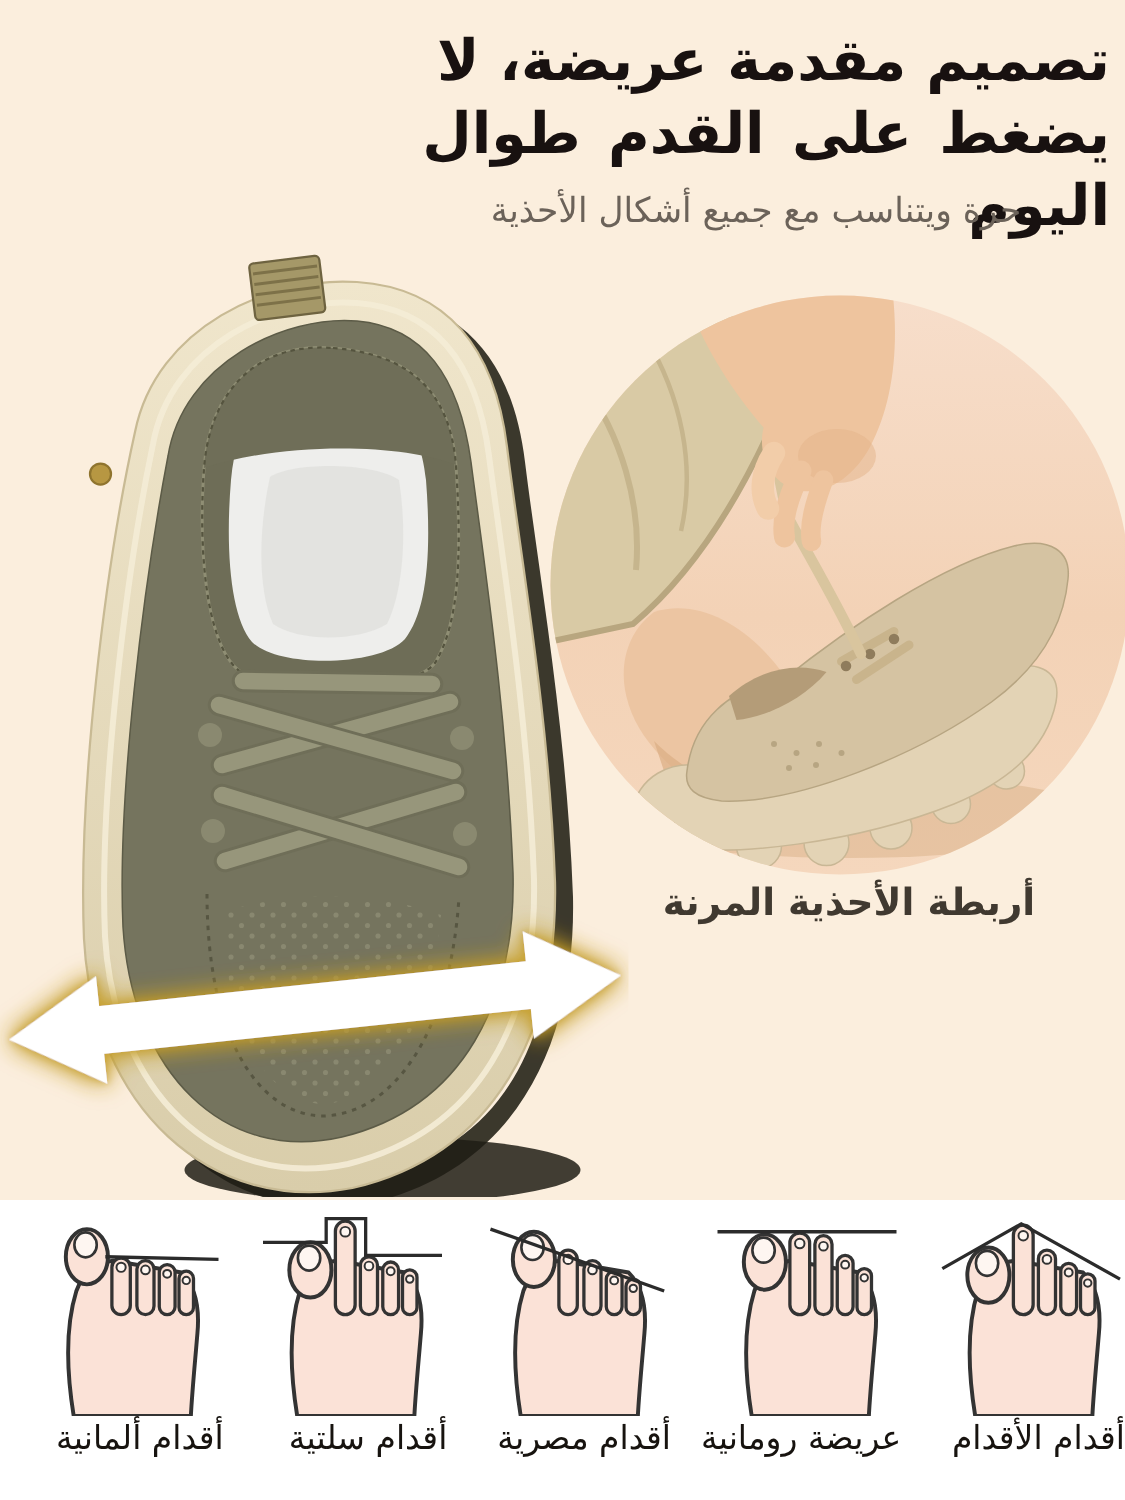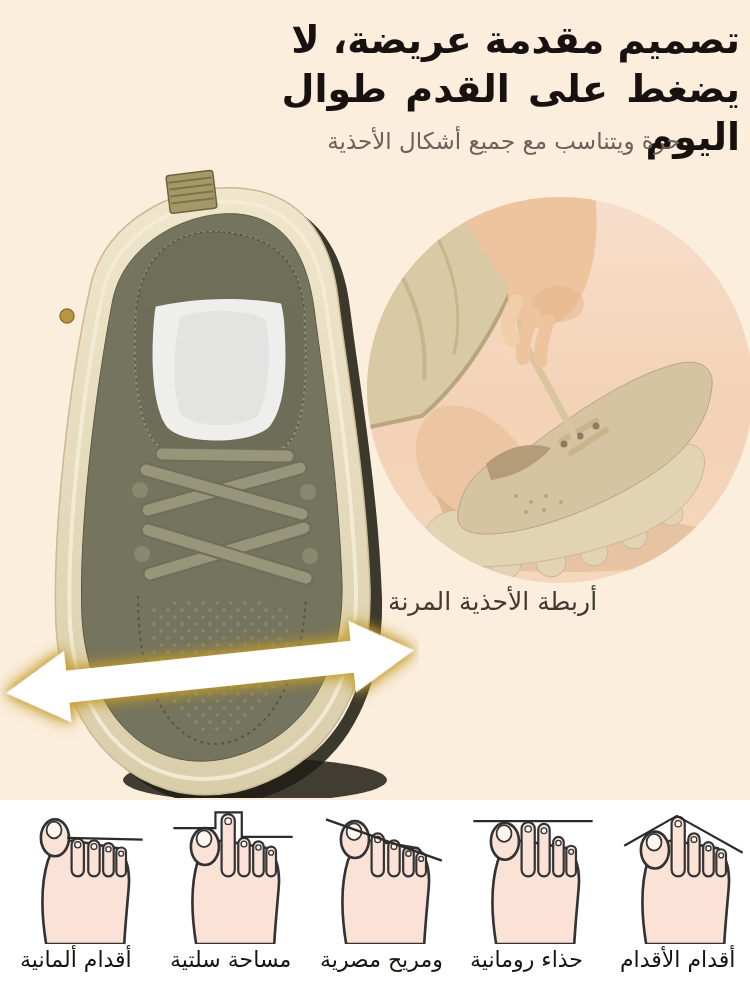--- a/index.html
+++ b/index.html
@@ -3,28 +3,28 @@
 <meta charset="utf-8">
 <style>
   html,body{margin:0;padding:0;background:#fbeedd;}
   .stage{position:relative;width:750px;height:1000px;overflow:hidden;background:#fbeedd;
          font-family:"DejaVu Sans",sans-serif;}
   .title{position:absolute;top:16px;right:10px;width:560px;direction:rtl;text-align:right;
          color:#181110;font-weight:bold;font-size:38px;line-height:1.28;letter-spacing:0;}
   .title .l2{word-spacing:5px;}
   .subtitle{position:absolute;top:124px;right:6px;width:480px;direction:rtl;text-align:center;
          color:#6b6259;font-size:23px;line-height:1.55;}
-  .caption{position:absolute;top:584px;left:388px;width:356px;direction:rtl;text-align:left;
-         color:#403930;font-size:25px;line-height:1.45;}
+  .caption{position:absolute;top:584px;left:388px;width:356px;direction:rtl;text-align:center;
+         color:#403930;font-size:25px;line-height:1.45;font-weight:bold;}
   .shoe-svg{position:absolute;left:10px;top:158px;width:400px;height:640px;}
   .arrow-svg{position:absolute;left:-5px;top:592px;width:424px;height:160px;z-index:3;}
   .circle-svg{position:absolute;left:366px;top:196px;width:388px;height:388px;}
   .panel{position:absolute;left:0;top:800px;width:750px;height:200px;background:#ffffff;}
   .feet-row{display:flex;width:100%;height:100%;}
-  .foot-col{flex:1 1 0;display:flex;flex-direction:column;align-items:flex-start;padding-top:8px;padding-left:20px;}
+  .foot-col{flex:1 1 0;display:flex;flex-direction:column;align-items:flex-end;padding-top:8px;padding-left:20px;}
   .foot-col svg{width:126px;height:136px;}
   .foot-label{margin-top:3px;font-size:22px;color:#17130f;direction:rtl;white-space:nowrap;}
 </style>
 </head>
 <body>
 
 <div class="stage">
 
   <div class="title">
     <div class="l1">تصميم مقدمة عريضة، لا</div>
@@ -206,61 +206,61 @@
             <rect x="108" y="44" width="11" height="34" rx="5.5" fill="#fbe2d7" stroke-width="2.5"></rect>
             <ellipse cx="38" cy="44" rx="16" ry="21" fill="#fbe2d7" stroke-width="3"></ellipse>
             <ellipse cx="37" cy="35" rx="8.5" ry="9.5" fill="#fef6f1" stroke-width="2"></ellipse>
             <circle cx="64.5" cy="15" r="3.7" fill="#fef6f1" stroke-width="1.5"></circle>
             <circle cx="82.5" cy="41" r="3.3" fill="#fef6f1" stroke-width="1.5"></circle>
             <circle cx="99" cy="45" r="3" fill="#fef6f1" stroke-width="1.5"></circle>
             <circle cx="113.5" cy="51" r="2.8" fill="#fef6f1" stroke-width="1.5"></circle>
           </g>
           <polyline points="2,23 50,23 50,5 80,5 80,33 138,33" fill="none" stroke="#2b2b2b" stroke-width="2.5"></polyline>
         </svg>
-        <div class="foot-label">مساحة سلتية</div>
+        <div class="foot-label">أقدام سلتية</div>
       </div>
 
       <div class="foot-col">
         <svg viewBox="0 0 140 155">
           <g stroke="#333" stroke-linejoin="round">
             <path d="M28,155 C22,118 22,86 30,60 C36,44 46,38 58,37 L110,46 C119,55 124,70 122,92 C120,116 118,136 117,155 Z" fill="#fbe2d7" stroke-width="3"></path>
             <rect x="57" y="29" width="14" height="49" rx="7" fill="#fbe2d7" stroke-width="2.5"></rect>
             <rect x="76" y="37" width="13" height="41" rx="6.5" fill="#fbe2d7" stroke-width="2.5"></rect>
             <rect x="93" y="45" width="12" height="33" rx="6" fill="#fbe2d7" stroke-width="2.5"></rect>
             <rect x="108" y="51" width="11" height="27" rx="5.5" fill="#fbe2d7" stroke-width="2.5"></rect>
             <ellipse cx="38" cy="36" rx="16" ry="21" fill="#fbe2d7" stroke-width="3"></ellipse>
             <ellipse cx="37" cy="27" rx="8.5" ry="9.5" fill="#fef6f1" stroke-width="2"></ellipse>
             <circle cx="64" cy="36" r="3.5" fill="#fef6f1" stroke-width="1.5"></circle>
             <circle cx="82.5" cy="44" r="3.3" fill="#fef6f1" stroke-width="1.5"></circle>
             <circle cx="99" cy="52" r="3" fill="#fef6f1" stroke-width="1.5"></circle>
             <circle cx="113.5" cy="58" r="2.8" fill="#fef6f1" stroke-width="1.5"></circle>
           </g>
           <line x1="5" y1="13" x2="137" y2="60" stroke="#2b2b2b" stroke-width="2.5"></line>
         </svg>
-        <div class="foot-label">ومريح مصرية</div>
+        <div class="foot-label">أقدام مصرية</div>
       </div>
 
       <div class="foot-col">
         <svg viewBox="0 0 140 155">
           <g stroke="#333" stroke-linejoin="round">
             <path d="M28,155 C22,118 22,86 30,60 C36,44 46,38 58,37 L110,46 C119,55 124,70 122,92 C120,116 118,136 117,155 Z" fill="#fbe2d7" stroke-width="3"></path>
             <rect x="57" y="16" width="15" height="62" rx="7.5" fill="#fbe2d7" stroke-width="2.5"></rect>
             <rect x="76" y="18" width="13" height="60" rx="6.5" fill="#fbe2d7" stroke-width="2.5"></rect>
             <rect x="93" y="33" width="12" height="45" rx="6" fill="#fbe2d7" stroke-width="2.5"></rect>
             <rect x="108" y="43" width="11" height="35" rx="5.5" fill="#fbe2d7" stroke-width="2.5"></rect>
             <ellipse cx="38" cy="38" rx="16" ry="21" fill="#fbe2d7" stroke-width="3"></ellipse>
             <ellipse cx="37" cy="29" rx="8.5" ry="9.5" fill="#fef6f1" stroke-width="2"></ellipse>
             <circle cx="64.5" cy="24" r="3.6" fill="#fef6f1" stroke-width="1.5"></circle>
             <circle cx="82.5" cy="26" r="3.3" fill="#fef6f1" stroke-width="1.5"></circle>
             <circle cx="99" cy="40" r="3" fill="#fef6f1" stroke-width="1.5"></circle>
             <circle cx="113.5" cy="50" r="2.8" fill="#fef6f1" stroke-width="1.5"></circle>
           </g>
           <line x1="2" y1="15" x2="138" y2="15" stroke="#2b2b2b" stroke-width="2.5"></line>
         </svg>
-        <div class="foot-label">حذاء رومانية</div>
+        <div class="foot-label">عريضة رومانية</div>
       </div>
 
       <div class="foot-col">
         <svg viewBox="0 0 140 155">
           <g stroke="#333" stroke-linejoin="round">
             <path d="M28,155 C22,118 22,86 30,60 C36,44 46,38 58,37 L110,46 C119,55 124,70 122,92 C120,116 118,136 117,155 Z" fill="#fbe2d7" stroke-width="3"></path>
             <rect x="57" y="10" width="15" height="68" rx="7.5" fill="#fbe2d7" stroke-width="2.5"></rect>
             <rect x="76" y="29" width="13" height="49" rx="6.5" fill="#fbe2d7" stroke-width="2.5"></rect>
             <rect x="93" y="39" width="12" height="39" rx="6" fill="#fbe2d7" stroke-width="2.5"></rect>
             <rect x="108" y="47" width="11" height="31" rx="5.5" fill="#fbe2d7" stroke-width="2.5"></rect>

